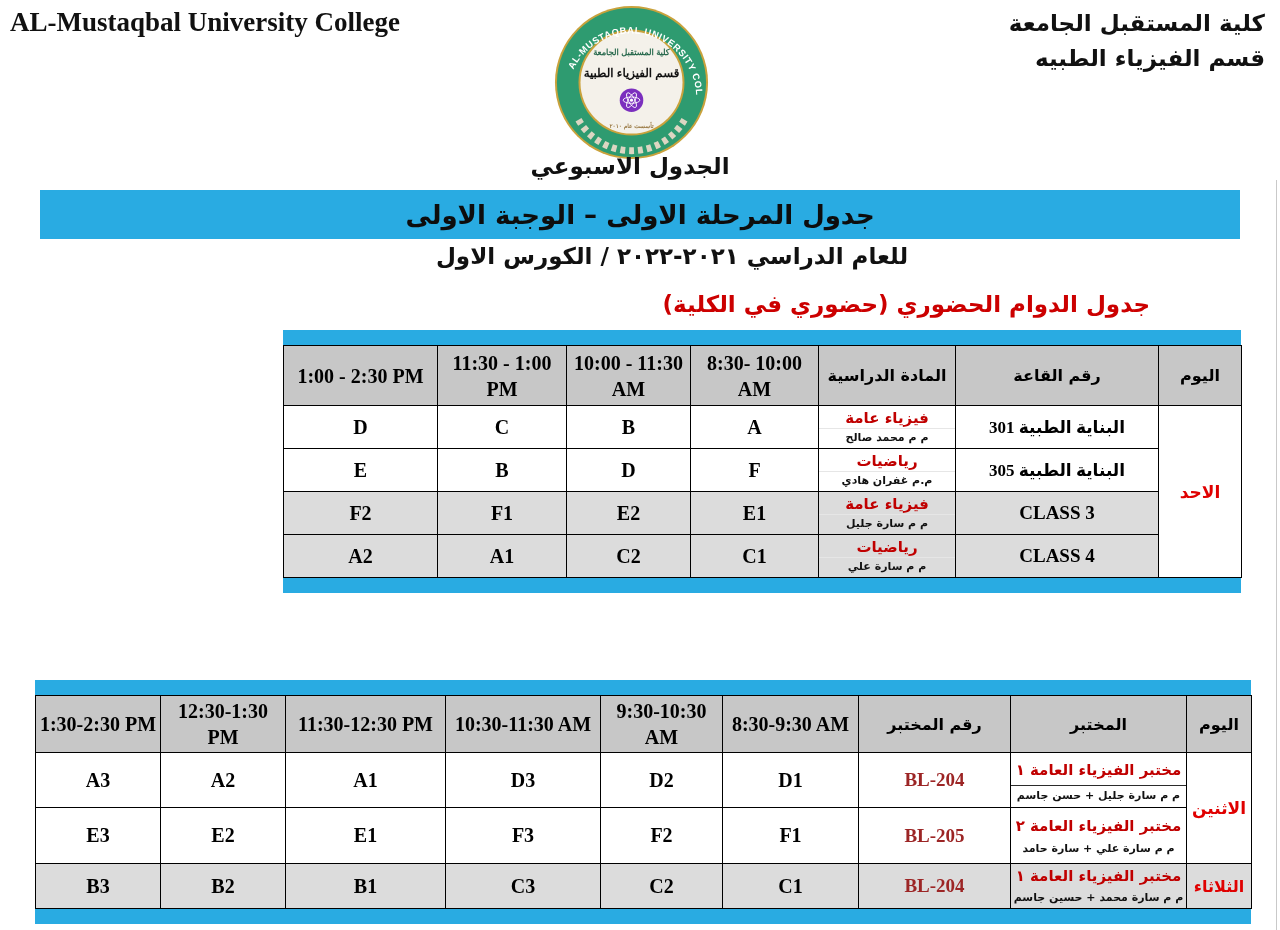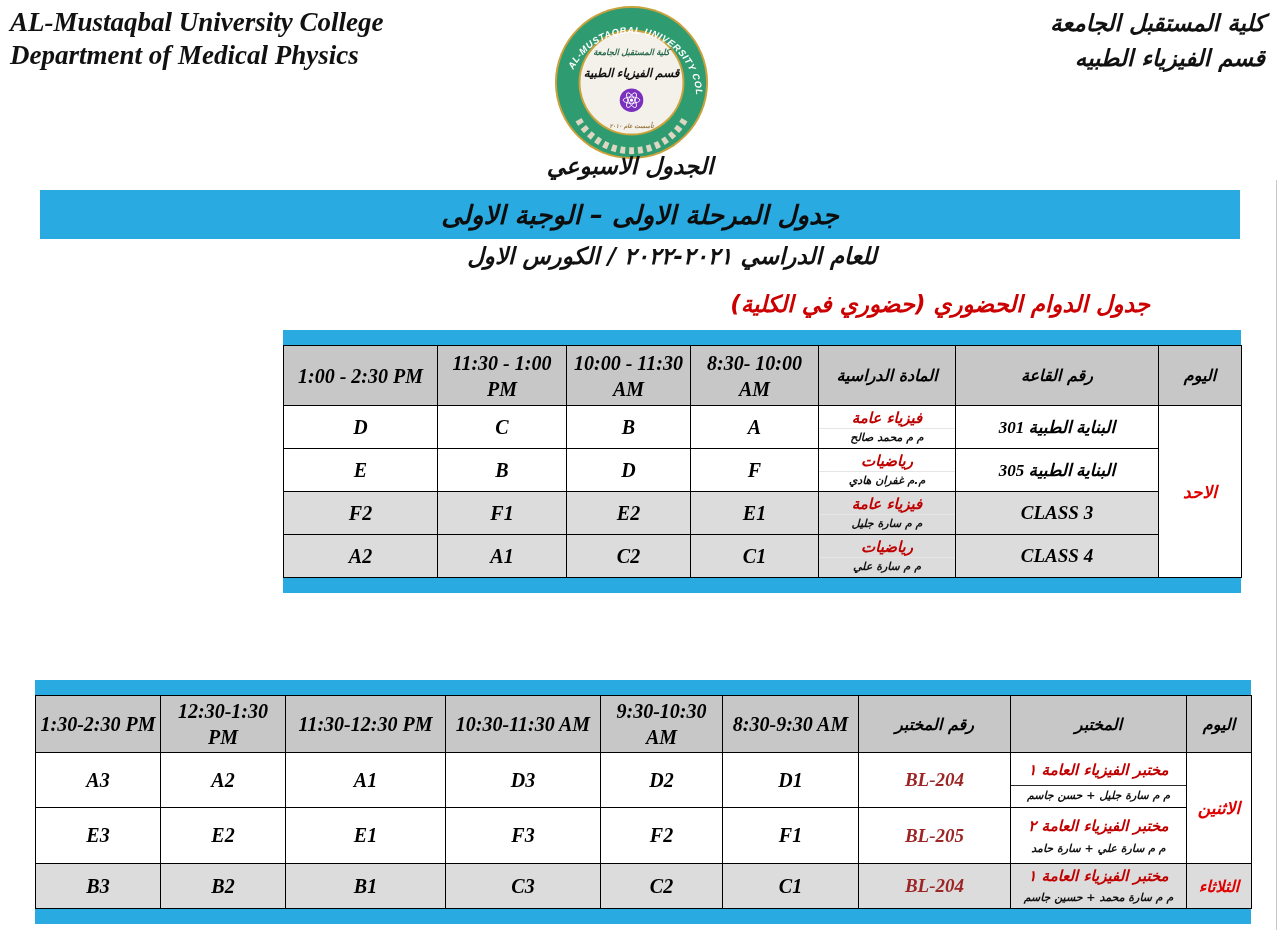--- a/index.html
+++ b/index.html
@@ -1,17 +1,17 @@
 <!DOCTYPE html>
 <html lang="ar"><head>
 <meta charset="utf-8">
 <style>
   html,body{margin:0;padding:0;background:#fff;}
   .page{position:relative;width:1280px;height:930px;background:#ffffff;overflow:hidden;
-        font-family:"DejaVu Sans",sans-serif;font-style:italic;}
+        font-family:"DejaVu Sans",sans-serif;}
   .page-edge{position:absolute;left:1276px;top:180px;width:1px;height:750px;background:#c9c9c9;}
 
   
   .en-title{position:absolute;left:10px;top:6px;font-family:"Liberation Serif",serif;
             font-weight:bold;font-size:27px;line-height:33px;color:#111;}
   .ar-title{position:absolute;right:15px;top:6px;text-align:right;font-weight:bold;
             font-size:23px;line-height:35px;color:#111;direction:rtl;}
   .logo-wrap{position:absolute;left:553px;top:4px;width:157px;height:157px;}
   .weekly-title{position:absolute;left:440px;top:153px;width:380px;text-align:center;
             font-weight:bold;font-size:23px;color:#111;direction:rtl;}
@@ -62,21 +62,20 @@
   
   .logo-svg text{font-family:"Liberation Sans",sans-serif;}
 </style>
 </head>
 <body>
 
 <div class="page">
 
   <div class="en-title">
     <div>AL-Mustaqbal University College</div>
-    <div>Department of Medical Physics</div>
   </div>
 
   <div class="logo-wrap">
     <svg class="logo-svg" viewBox="0 0 160 160" width="157" height="157">
       <circle cx="80" cy="80" r="78" fill="#C9A23C"></circle>
       <circle cx="80" cy="80" r="76" fill="#2E9B70"></circle>
       <circle cx="80" cy="80" r="54" fill="#C9A23C"></circle>
       <circle cx="80" cy="80" r="52" fill="#F4F1EA"></circle>
       <path id="ringArc" d="M 14 96 A 66 66 0 1 1 146 96" fill="none"></path>
       <text font-size="9.5" font-weight="bold" fill="#ffffff" letter-spacing="0.6">

